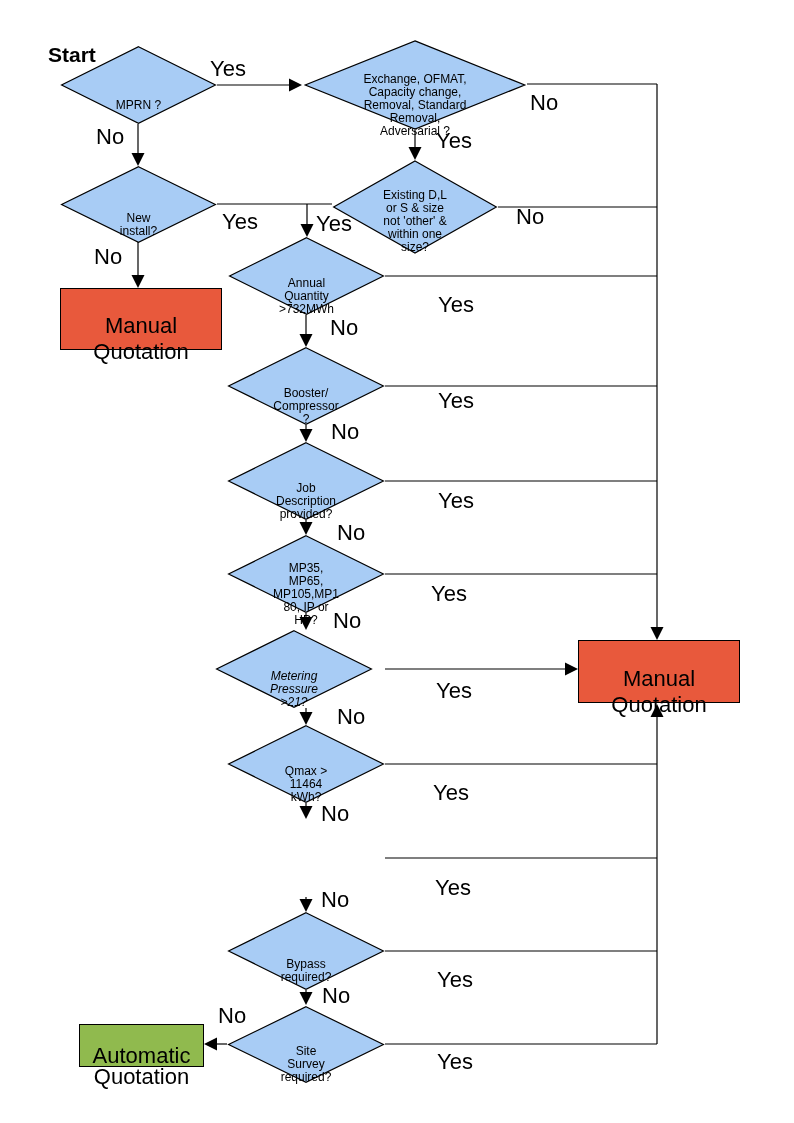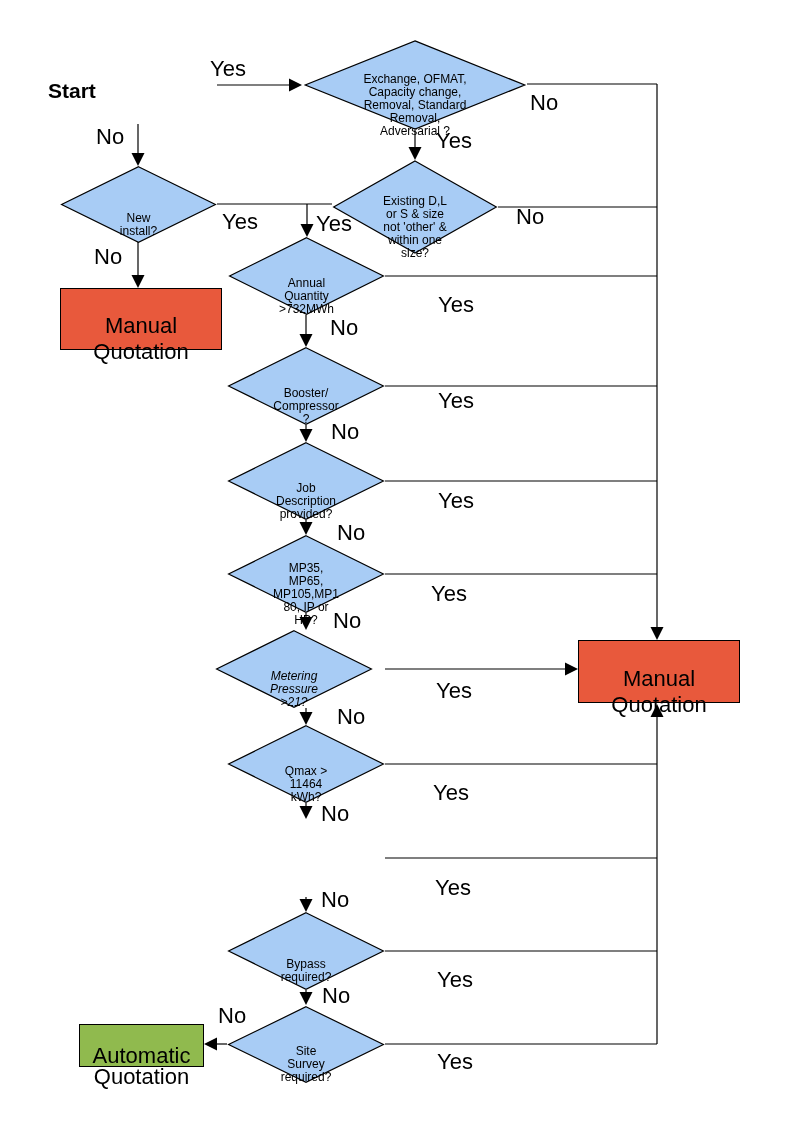--- a/index.html
+++ b/index.html
@@ -14,21 +14,21 @@
   .node{position:absolute;display:flex;align-items:center;justify-content:center;text-align:center;}
   .node .shape{position:absolute;left:0;top:0;width:100%;height:100%;}
   .node .shape polygon{fill:var(--decision-fill,#A8CCF5);stroke:var(--decision-border,#000);stroke-width:1.2;}
   .txt{position:relative;white-space:pre-line;line-height:13px;font-size:12px;margin-top:40px;}
   .terminal{border:1.5px solid #000;box-sizing:border-box;}
   .terminal.manual{background:var(--manual-fill,#E8593C);}
   .terminal.auto{background:var(--auto-fill,#90BA4E);}
   .terminal .txt{font-size:22px;line-height:26px;}
   .terminal.auto .txt{font-size:22px;line-height:21px;}
   .edge-label{position:absolute;font-size:22px;line-height:22px;}
-  .start-label{position:absolute;font-size:21px;font-weight:bold;line-height:22px;margin-top:36px;}
+  .start-label{position:absolute;font-size:21px;font-weight:bold;line-height:22px;}
 </style>
 </head>
 <body>
 
 <div id="canvas">
 
   <svg id="wires" width="794" height="1123" viewBox="0 0 794 1123">
 
     <line x1="217" y1="85" x2="290" y2="85"></line>
       <polygon points="289,78.5 302,85 289,91.5"></polygon>
@@ -97,41 +97,47 @@
     <line x1="385" y1="1044" x2="657" y2="1044"></line>
     <line x1="657" y1="1044" x2="657" y2="716"></line>
       <polygon points="650.5,717 663.5,717 657,704"></polygon>
 
     <line x1="227" y1="1044" x2="216" y2="1044"></line>
       <polygon points="217,1037.5 217,1050.5 204,1044"></polygon>
   </svg>
 
   <div class="start-label" style="left:48px;top:44px;">Start</div>
 
+  <div class="node" style="left:60px;top:46px;width:157px;height:78px;">
+    <svg class="shape" viewBox="0 0 100 100" preserveAspectRatio="none">
+        <polygon points="50,1 99,50 50,99 1,50" vector-effect="non-scaling-stroke"></polygon>
+      </svg>
+    <span class="txt">MPRN ?</span>
+  </div>
 
   <div class="node" style="left:303px;top:40px;width:224px;height:90px;">
     <svg class="shape" viewBox="0 0 100 100" preserveAspectRatio="none">
         <polygon points="50,1 99,50 50,99 1,50" vector-effect="non-scaling-stroke"></polygon>
       </svg>
     <span class="txt">Exchange, OFMAT,
 Capacity change,
 Removal, Standard
 Removal,
 Adversarial ?</span>
   </div>
 
   <div class="node" style="left:60px;top:166px;width:157px;height:77px;align-items:center;">
     <svg class="shape" viewBox="0 0 100 100" preserveAspectRatio="none">
         <polygon points="50,1 99,50 50,99 1,50" vector-effect="non-scaling-stroke"></polygon>
       </svg>
     <span class="txt">New
 install?</span>
   </div>
 
-  <div class="node" style="left:332px;top:160px;width:166px;height:94px;">
+  <div class="node" style="left:332px;top:160px;width:166px;height:94px;align-items:flex-end;">
     <svg class="shape" viewBox="0 0 100 100" preserveAspectRatio="none">
         <polygon points="50,1 99,50 50,99 1,50" vector-effect="non-scaling-stroke"></polygon>
       </svg>
     <span class="txt">Existing D,L
 or S &amp; size
 not 'other' &amp;
 within one
 size?</span>
   </div>
 

